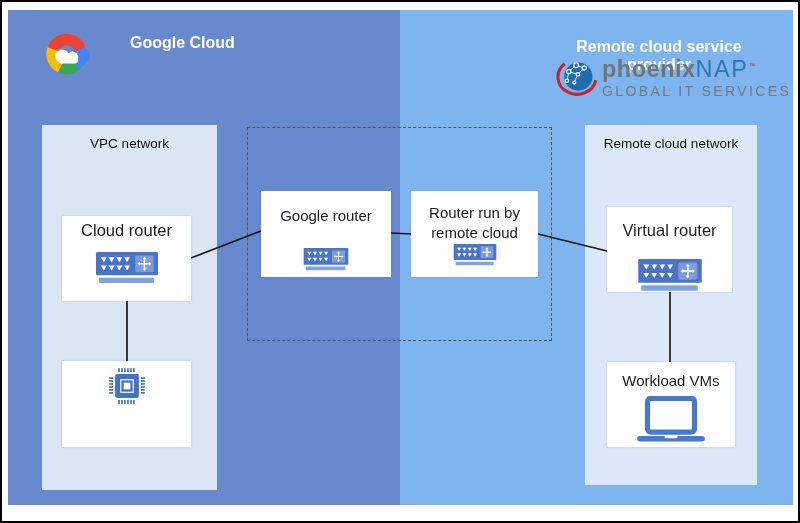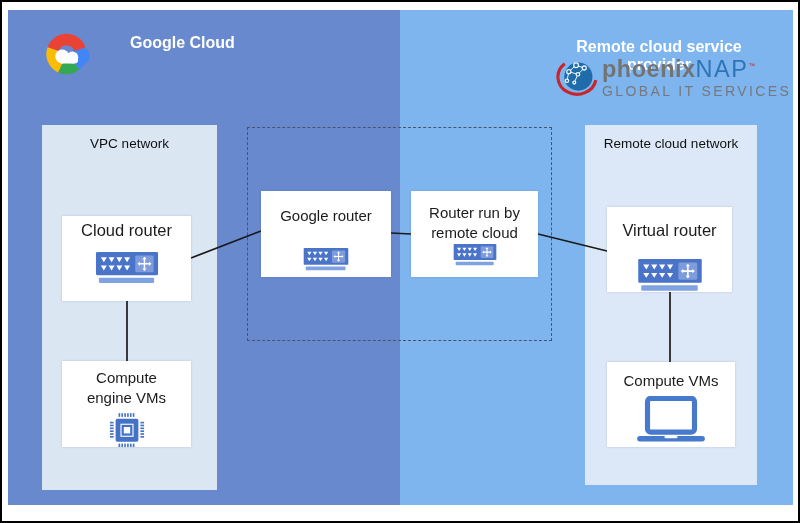--- a/index.html
+++ b/index.html
@@ -139,24 +139,20 @@
         <path d="M49.8 7.4 L52 4.8 L54.2 7.4 Z"></path>
           <path d="M49.8 17 L52 19.6 L54.2 17 Z"></path>
         <path d="M47.4 10 L44.8 12.2 L47.4 14.4 Z"></path>
           <path d="M56.6 10 L59.2 12.2 L56.6 14.4 Z"></path>
       </g>
       <rect x="5" y="26.5" width="57" height="5.5" rx="1.2" fill="#7fa3e0"></rect>
     </svg>
   </div>
 
   <div class="node node-compute-vms">
-    <div class="node-label two-line">
-      <span>Compute</span>
-      <span>engine VMs</span>
-    </div>
     <svg width="36" height="36" viewBox="0 0 40 40">
       <g fill="#4472c4">
         <rect x="10.2" y="0.2" width="1.9" height="4.3"></rect>
           <rect x="13.5" y="0.2" width="1.9" height="4.3"></rect>
           <rect x="16.8" y="0.2" width="1.9" height="4.3"></rect>
           <rect x="20.1" y="0.2" width="1.9" height="4.3"></rect>
           <rect x="23.4" y="0.2" width="1.9" height="4.3"></rect>
           <rect x="26.7" y="0.2" width="1.9" height="4.3"></rect>
         <rect x="10.2" y="35.5" width="1.9" height="4.3"></rect>
           <rect x="13.5" y="35.5" width="1.9" height="4.3"></rect>
@@ -264,20 +260,20 @@
         <path d="M49.8 7.4 L52 4.8 L54.2 7.4 Z"></path>
           <path d="M49.8 17 L52 19.6 L54.2 17 Z"></path>
         <path d="M47.4 10 L44.8 12.2 L47.4 14.4 Z"></path>
           <path d="M56.6 10 L59.2 12.2 L56.6 14.4 Z"></path>
       </g>
       <rect x="5" y="26.5" width="57" height="5.5" rx="1.2" fill="#7fa3e0"></rect>
     </svg>
   </div>
 
   <div class="node node-workload-vms">
-    <div class="node-label">Compute VMs</div>
+    <div class="node-label">Workload VMs</div>
     <svg width="72" height="47" viewBox="0 0 76 50">
       <rect x="13" y="2.5" width="50" height="36" rx="3.5" fill="#fff" stroke="#4779cc" stroke-width="5.5"></rect>
       <rect x="2" y="42.5" width="72" height="5.8" rx="2.9" fill="#4779cc"></rect>
       <rect x="31" y="42.5" width="14" height="2.4" rx="1.2" fill="#fff"></rect>
     </svg>
   </div>
 </div>
 
 </body></html>

